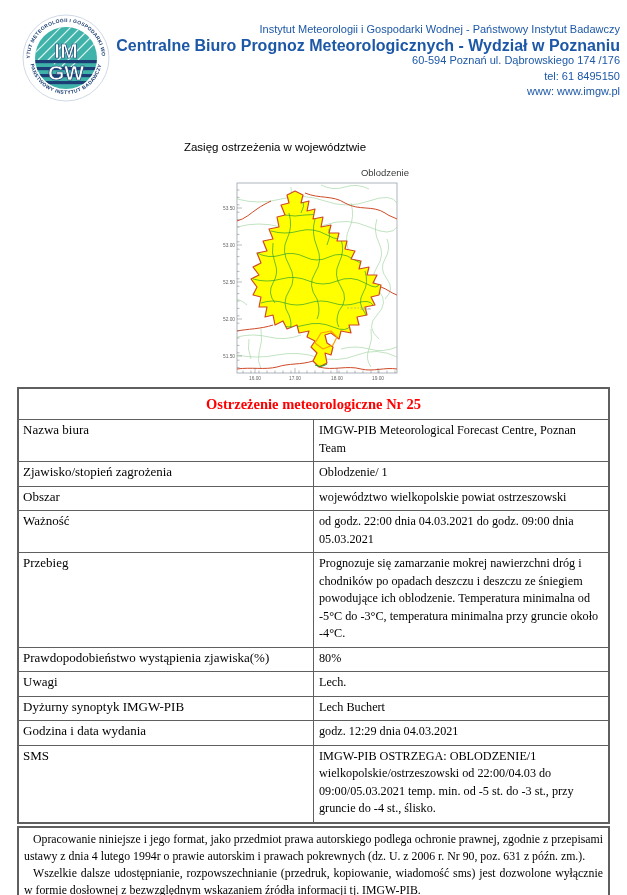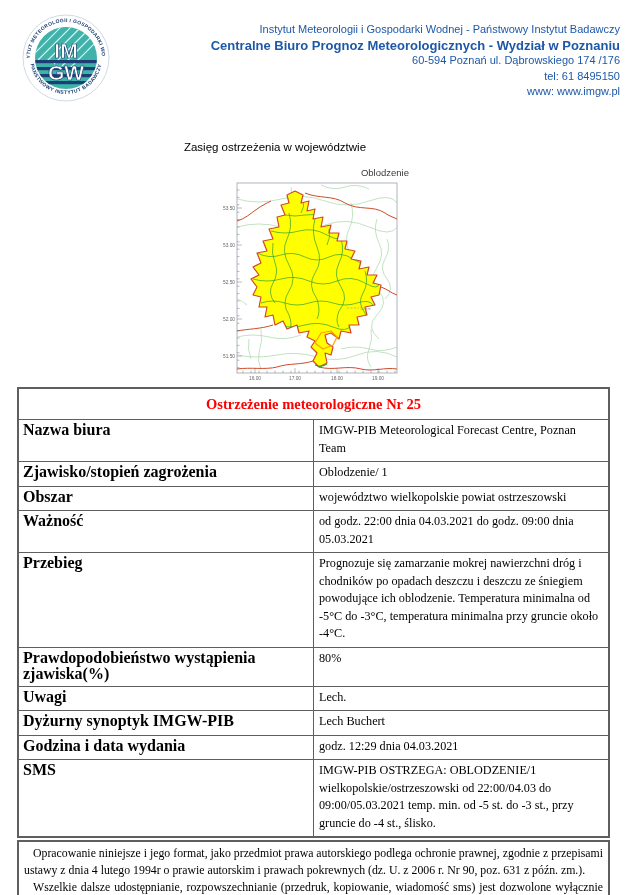--- a/index.html
+++ b/index.html
@@ -5,39 +5,39 @@
   html,body { margin:0; padding:0; background:#fff; }
   .page { position:relative; width:627px; height:895px; background:#ffffff; overflow:hidden;
           font-family:"Liberation Sans", sans-serif; color:#000; }
 
   
   .logo { position:absolute; left:22px; top:14px; width:88px; height:88px; }
 
   
   .header-block { position:absolute; top:22px; right:7px; text-align:right;
                   color:#1d58a7; font-size:11px; line-height:15.5px; }
-  .header-line.bold { font-weight:bold; font-size:13px; }
+  .header-line.bold { font-weight:bold; font-size:16px; }
 
   
   .section-title { position:absolute; top:141px; left:0; width:550px; text-align:center;
                    font-size:11.5px; color:#000; }
   .map-title { position:absolute; top:167px; left:221px; width:188px; text-align:right;
                font-size:9.5px; color:#3a3a3a; }
   .map-svg { position:absolute; left:221px; top:179px; }
   .map-svg text { font-family:"Liberation Sans", sans-serif; }
 
   
   .content { position:absolute; top:387px; left:17px; width:593px;
              font-family:"Liberation Serif", serif; }
   table.warning { width:100%; border-collapse:collapse; table-layout:fixed; }
   table.warning, table.warning th, table.warning td { border:1px solid #5f5f5f; }
   table.warning { border-width:2px; }
   th.tbl-title { height:22px; text-align:center; color:#ff0000; font-size:14.5px;
                  font-weight:bold; padding:4px 2px; }
-  td.c1 { width:152px; font-weight:bold; font-size:16px; line-height:16px;
+  td.c1 { width:152px; font-weight:normal; font-size:13px; line-height:16px;
           padding:2px 3px 4px 4px; vertical-align:top; }
   td.c2 { font-size:12.2px; line-height:17.5px; padding:2px 4px 4px 5px; vertical-align:top; }
 
   
   .footer-box { margin-top:2px; border:2px solid #5f5f5f; padding:3px 5px 6px 5px;
                 font-size:11.8px; line-height:17px; text-align:justify; }
   .footer-box p { margin:0; text-indent:9px; }
 </style>
 </head>
 <body>

